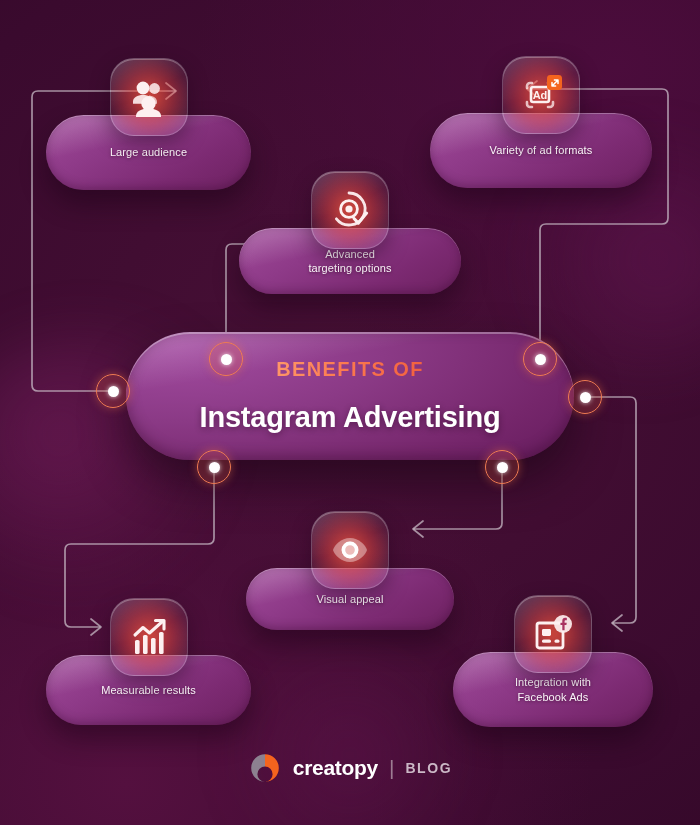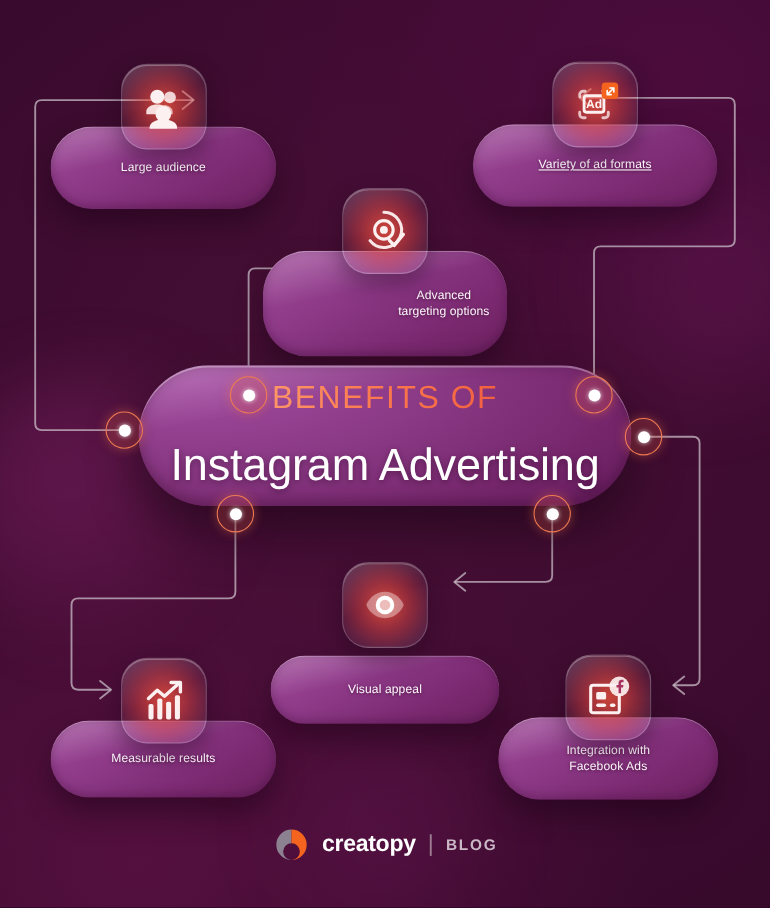--- a/index.html
+++ b/index.html
@@ -102,33 +102,33 @@
       radial-gradient(120% 150% at 12% 12%, #a24ba0 0%, #8b3a86 38%, #75266b 72%, #62195a 100%);
     box-shadow:
       0 22px 44px rgba(22,3,18,.55),
       inset 0 2px 0 rgba(255,255,255,.32),
       inset 0 -3px 14px rgba(45,5,36,.40);
     display: flex; flex-direction: column;
     align-items: center; justify-content: center;
     z-index: 4;
   }
   #center .kicker {
-    font-size: 29px;
-    font-weight: normal;
+    font-size: 20px;
+    font-weight: bold;
     letter-spacing: 1.4px;
     text-transform: uppercase;
     background: linear-gradient(95deg, #ff9768 0%, #fb7a4f 45%, #f2603f 100%);
     -webkit-background-clip: text;
     background-clip: text;
     color: transparent;
     margin-bottom: 20px;
   }
   #center .headline {
-    font-size: 41px;
-    font-weight: normal;
+    font-size: 29px;
+    font-weight: bold;
     color: #ffffff;
     letter-spacing: -.2px;
     text-shadow: 0 2px 6px rgba(35,4,28,.45);
   }
 
   
   .dot {
     position: absolute;
     width: 34px; height: 34px;
     border-radius: 50%;
@@ -215,51 +215,51 @@
           <path d="M15 12h-2a3 3 0 0 0-3 3v2M31 12h2a3 3 0 0 1 3 3v2M10 31v2a3 3 0 0 0 3 3h2M36 31v2a3 3 0 0 1-3 3h-2" opacity=".75"></path>
           <rect x="14" y="16" width="18" height="15" rx="2.2"></rect>
         </g>
         <text x="23" y="27.5" text-anchor="middle" fill="#fdf0f0" font-family="Liberation Sans, sans-serif" font-size="11" font-weight="bold">Ad</text>
         <g>
           <rect x="30" y="4" width="15" height="15" rx="3.4" fill="#f4641e"></rect>
           <path d="M35 15l6-6M41 9h-3.6M41 9v3.6M35 15h3.6M35 15v-3.6" stroke="#fff" stroke-width="1.5" stroke-linecap="round" fill="none"></path>
         </g>
       </svg>
     </div>
-    <div class="pill" style="width:222px; height:75px;text-decoration:underline;">
+    <div class="pill" style="width:222px; height:75px;">
       <span class="label">Variety of ad formats</span>
     </div>
   </div>
 
   <div class="node" style="left:239px; top:228px; width:222px; height:75px;">
     <div class="tile" style="top:-57px;">
       <svg width="46" height="46" viewBox="0 0 46 46">
         <g fill="none" stroke="#fdf0f0" stroke-width="2.8" stroke-linecap="round">
           <path d="M22 6a16 16 0 1 1-12.6 25.8" opacity=".95"></path>
           <circle cx="22" cy="22" r="8.4"></circle>
         </g>
         <circle cx="22" cy="22" r="3.6" fill="#fdf0f0"></circle>
         <path d="M27 31.5l4.4 4.6 8.2-10" fill="none" stroke="#fdf0f0" stroke-width="3.1" stroke-linecap="round" stroke-linejoin="round"></path>
       </svg>
     </div>
-    <div class="pill" style="width:222px; height:96px;justify-content:flex-end;">
+    <div class="pill" style="width:222px; height:66px;">
       <span class="label" style="white-space:pre-line;">Advanced
 targeting options</span>
     </div>
   </div>
 
   <div class="node" style="left:246px; top:568px; width:208px; height:62px;">
     <div class="tile" style="top:-57px;">
       <svg width="48" height="48" viewBox="0 0 48 48">
         <path d="M24 12c9 0 15.5 7.2 17 12-1.5 4.8-8 12-17 12S8.5 28.8 7 24c1.5-4.8 8-12 17-12z" fill="#fdf0f0" opacity=".42"></path>
         <circle cx="24" cy="24" r="8.4" fill="#fdf0f0" opacity=".5"></circle>
         <circle cx="24" cy="24" r="6.6" fill="none" stroke="#ffffff" stroke-width="3.6"></circle>
       </svg>
     </div>
-    <div class="pill" style="width:208px; height:62px;margin-top:28px;">
+    <div class="pill" style="width:208px; height:62px;">
       <span class="label">Visual appeal</span>
     </div>
   </div>
 
   <div class="node" style="left:46px; top:655px; width:205px; height:70px;">
     <div class="tile" style="top:-57px;">
       <svg width="46" height="46" viewBox="0 0 46 46">
         <g fill="#fdf0f0">
           <rect x="9" y="26" width="4.6" height="14" rx="1.6"></rect>
           <rect x="17" y="21" width="4.6" height="19" rx="1.6"></rect>

